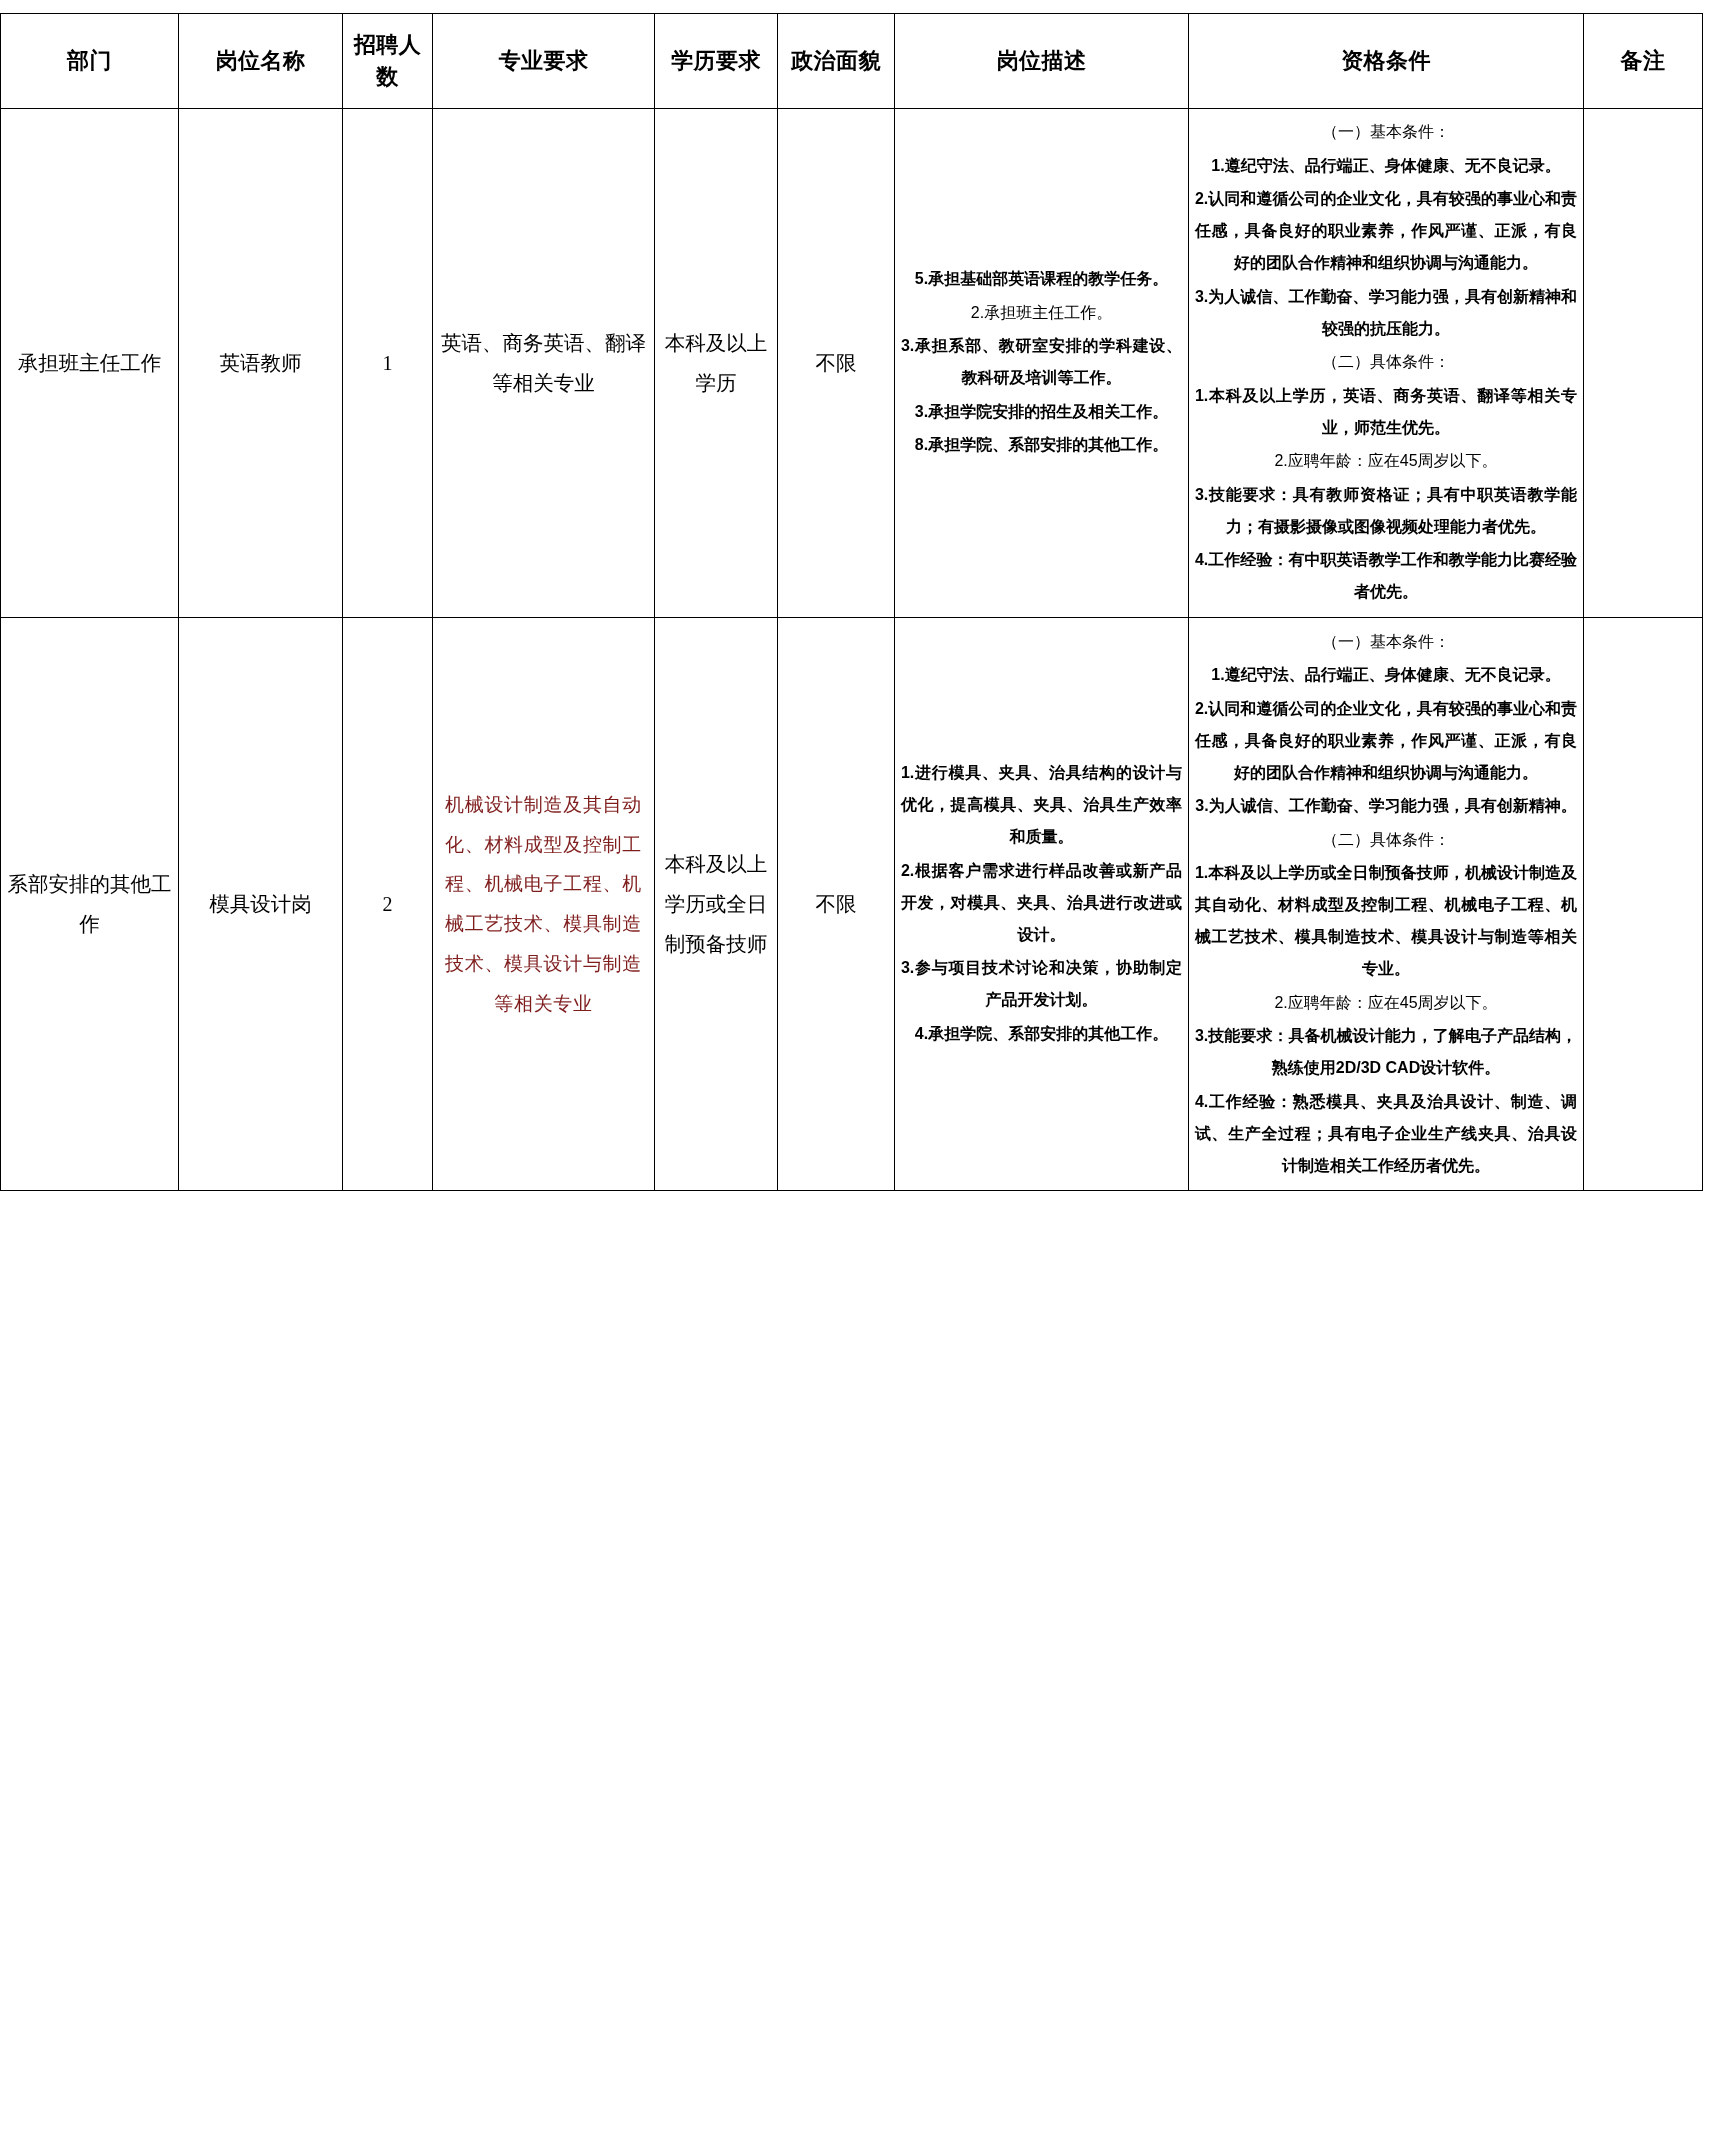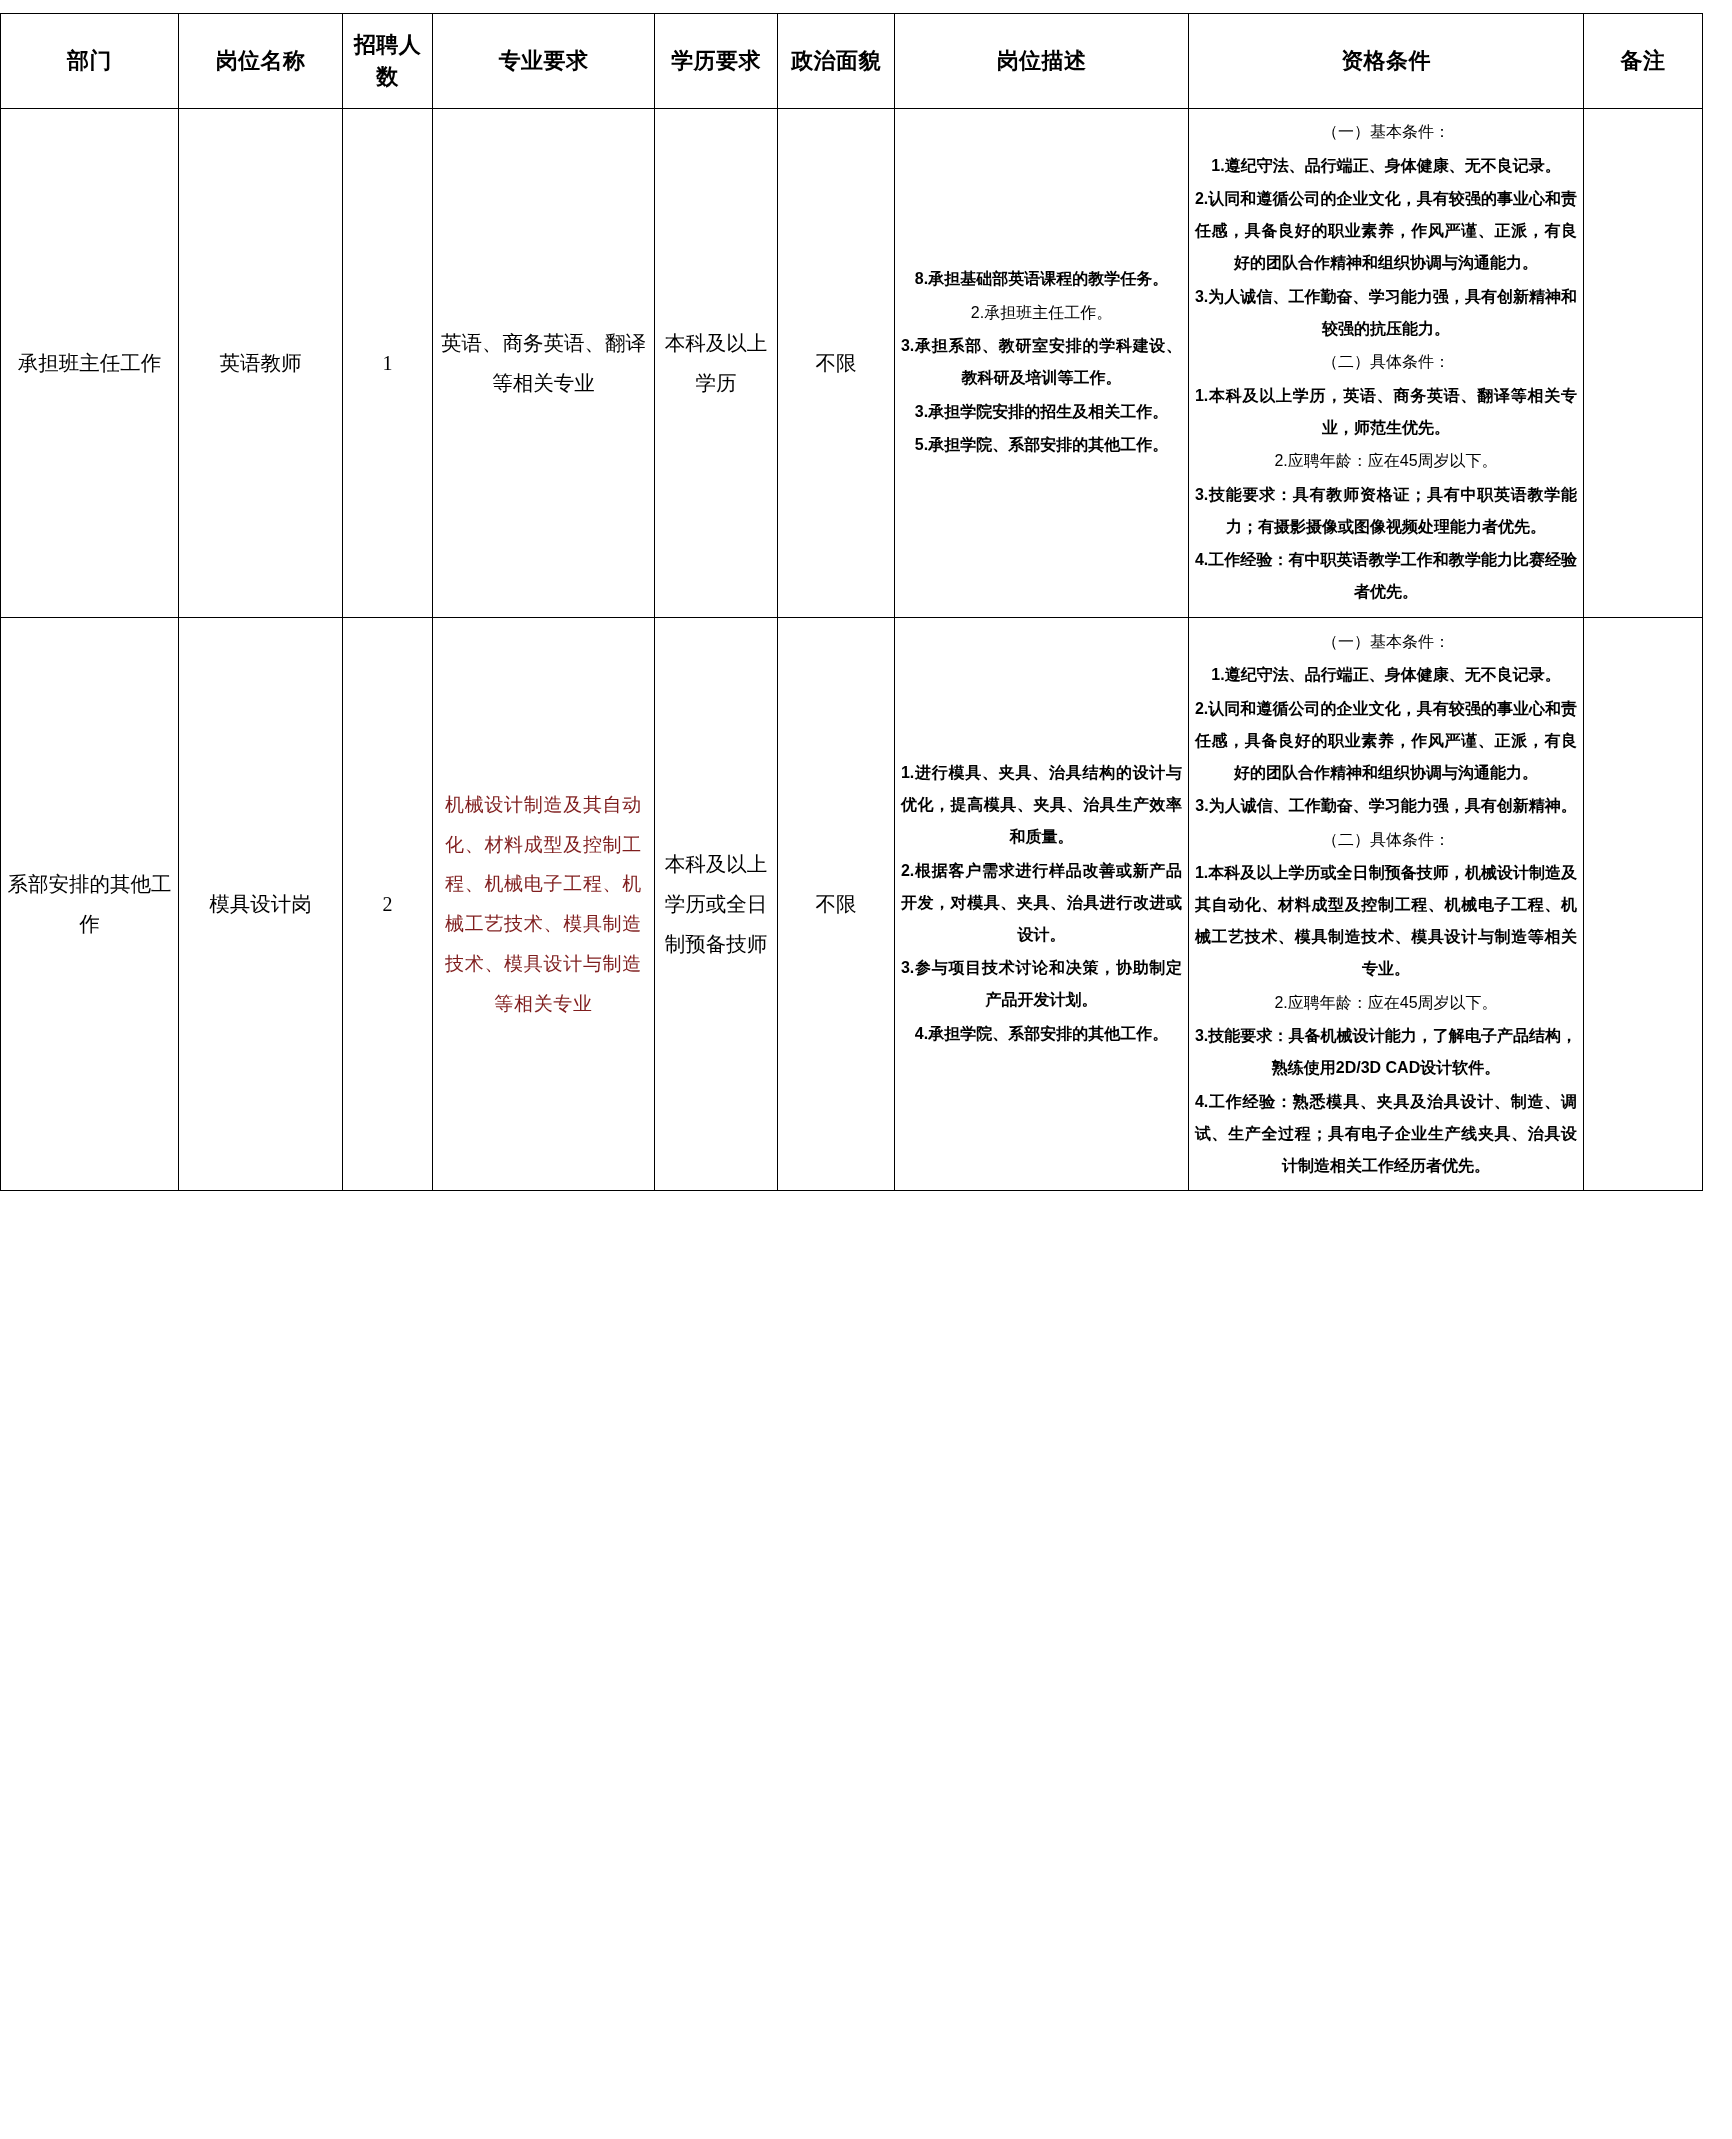--- a/index.html
+++ b/index.html
@@ -122,25 +122,25 @@
     <tbody>
 
       <tr>
         <td class="cell-center-short">承担班主任工作</td>
         <td class="cell-center-short">英语教师</td>
         <td class="cell-num">1</td>
         <td class="cell-center-short">英语、商务英语、翻译等相关专业</td>
         <td class="cell-center-short">本科及以上学历</td>
         <td class="cell-center-short">不限</td>
         <td class="cell-block">
-          <span class="para justify">8.承担基础部英语课程的教学任务。</span>
+          <span class="para justify">5.承担基础部英语课程的教学任务。</span>
           <span class="para">2.承担班主任工作。</span>
           <span class="para justify">3.承担系部、教研室安排的学科建设、教科研及培训等工作。</span>
           <span class="para justify">3.承担学院安排的招生及相关工作。</span>
-          <span class="para justify">5.承担学院、系部安排的其他工作。</span>
+          <span class="para justify">8.承担学院、系部安排的其他工作。</span>
         </td>
         <td class="cell-block">
           <span class="para">（一）基本条件：</span>
           <span class="para justify">1.遵纪守法、品行端正、身体健康、无不良记录。</span>
           <span class="para justify">2.认同和遵循公司的企业文化，具有较强的事业心和责任感，具备良好的职业素养，作风严谨、正派，有良好的团队合作精神和组织协调与沟通能力。</span>
           <span class="para justify">3.为人诚信、工作勤奋、学习能力强，具有创新精神和较强的抗压能力。</span>
           <span class="para">（二）具体条件：</span>
           <span class="para justify">1.本科及以上学历，英语、商务英语、翻译等相关专业，师范生优先。</span>
           <span class="para">2.应聘年龄：应在45周岁以下。</span>
           <span class="para justify">3.技能要求：具有教师资格证；具有中职英语教学能力；有摄影摄像或图像视频处理能力者优先。</span>

